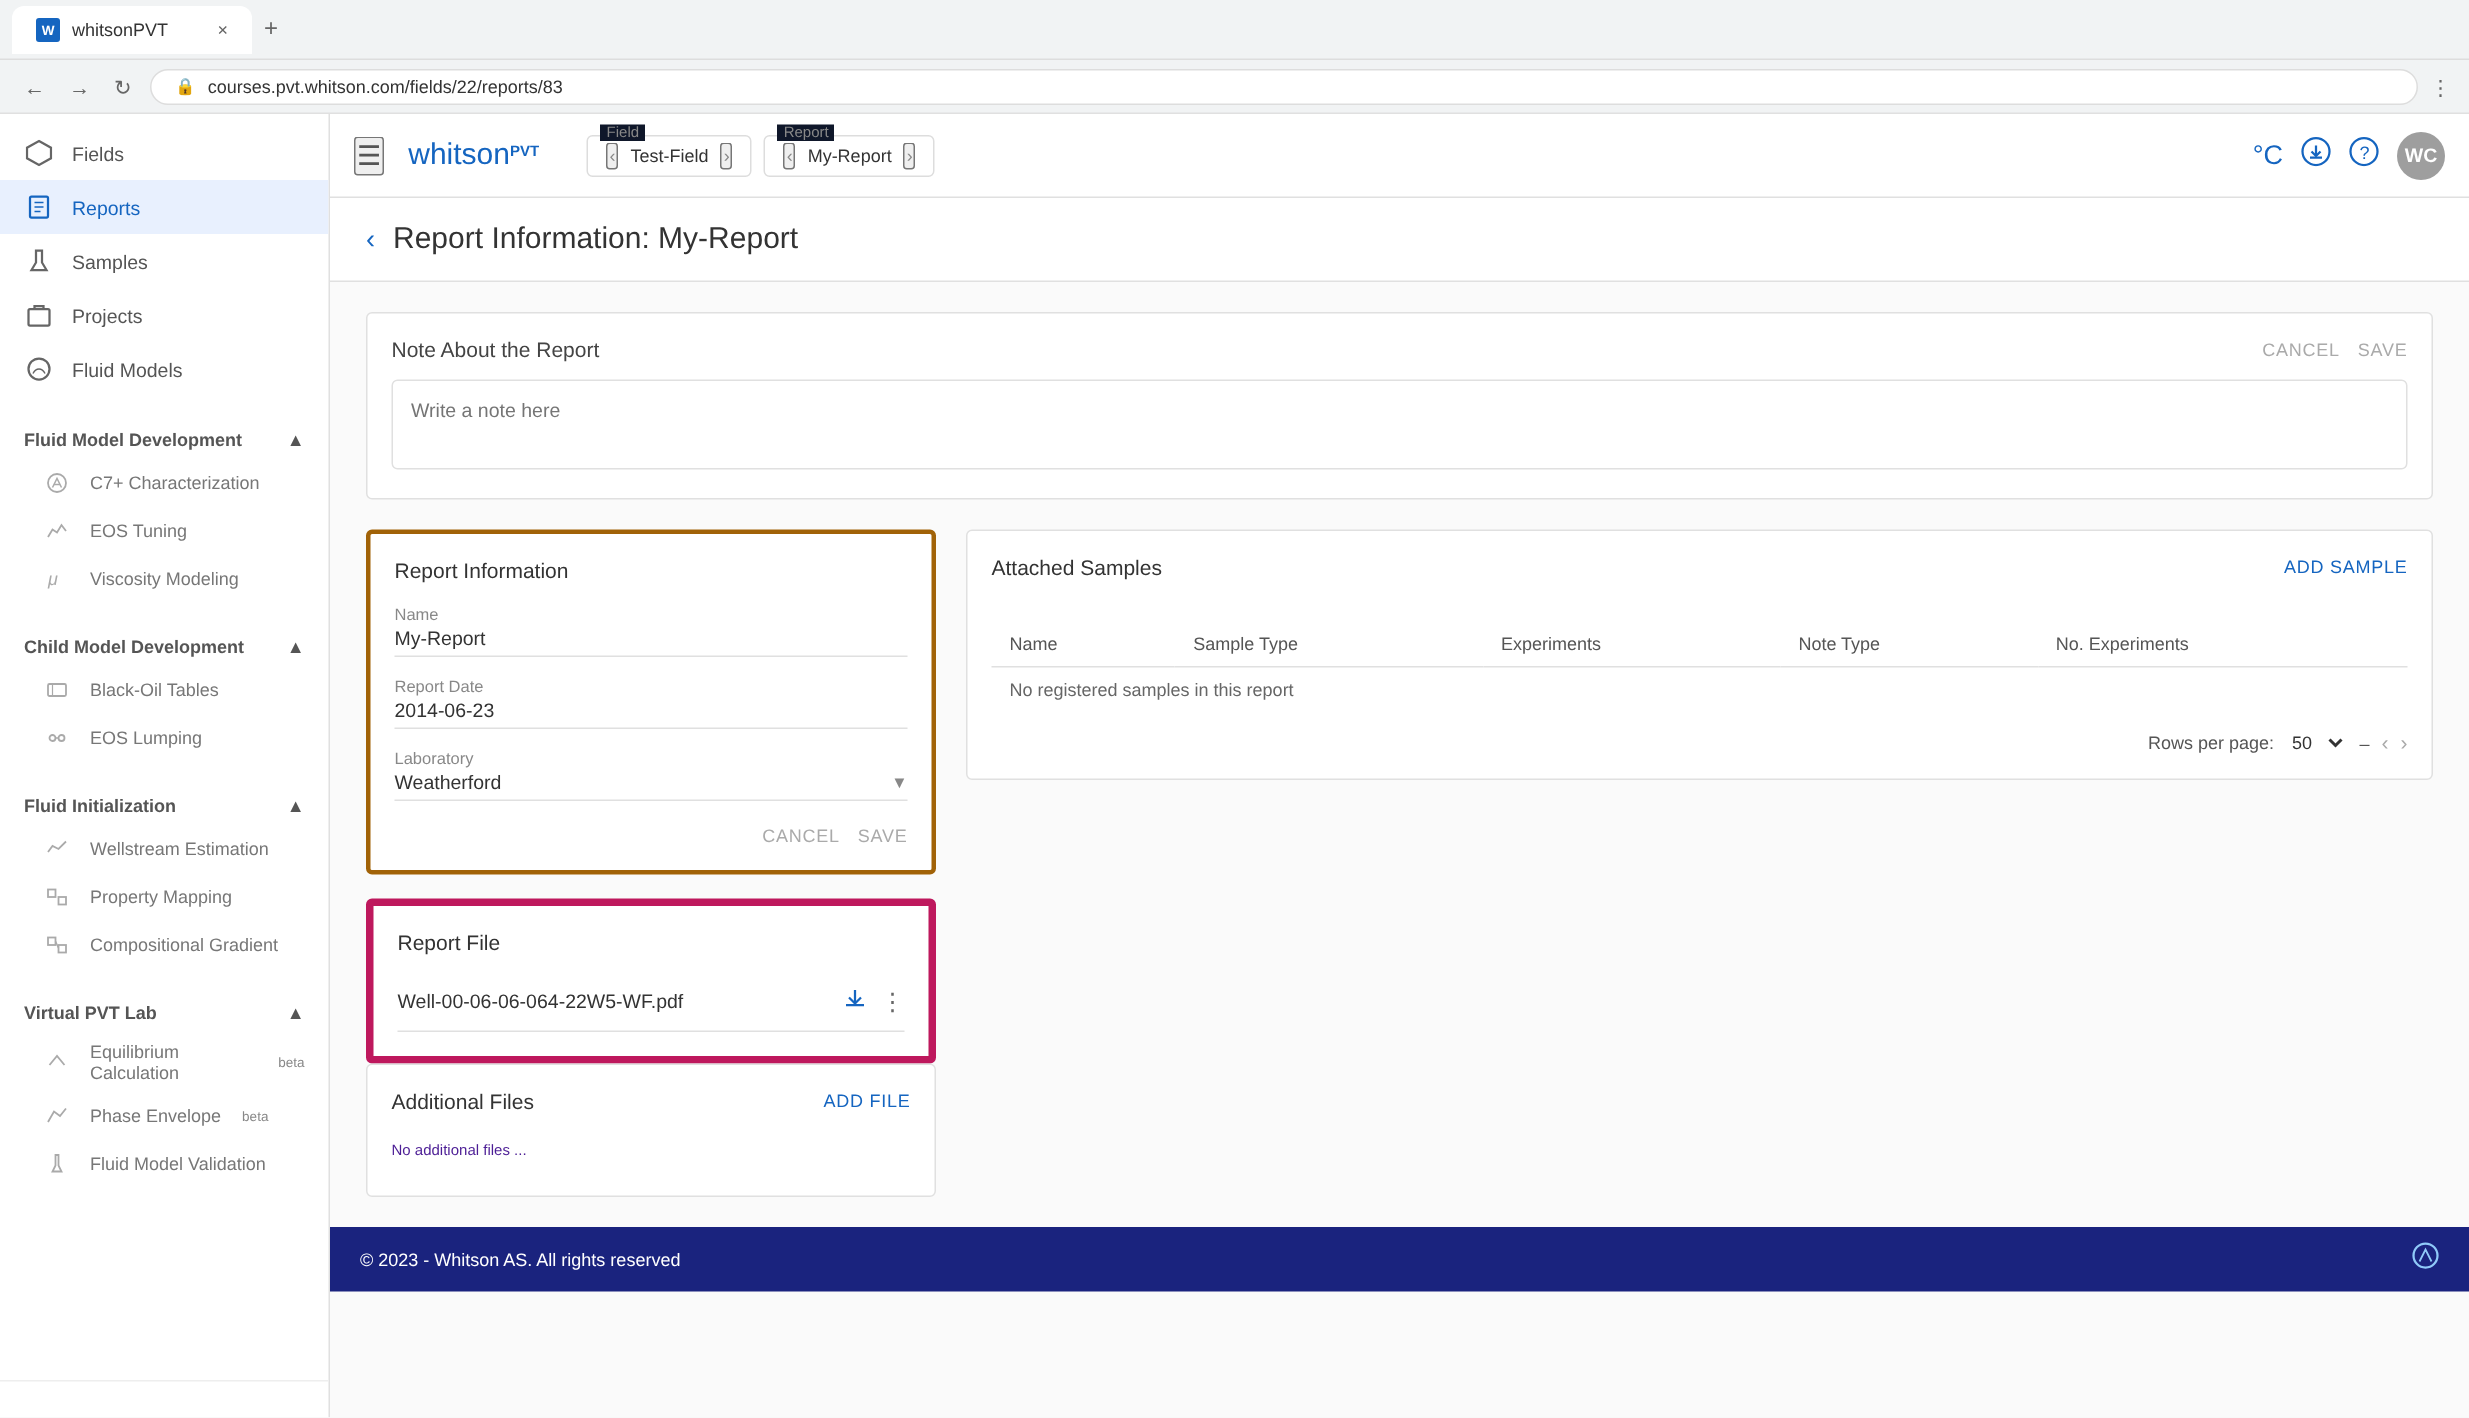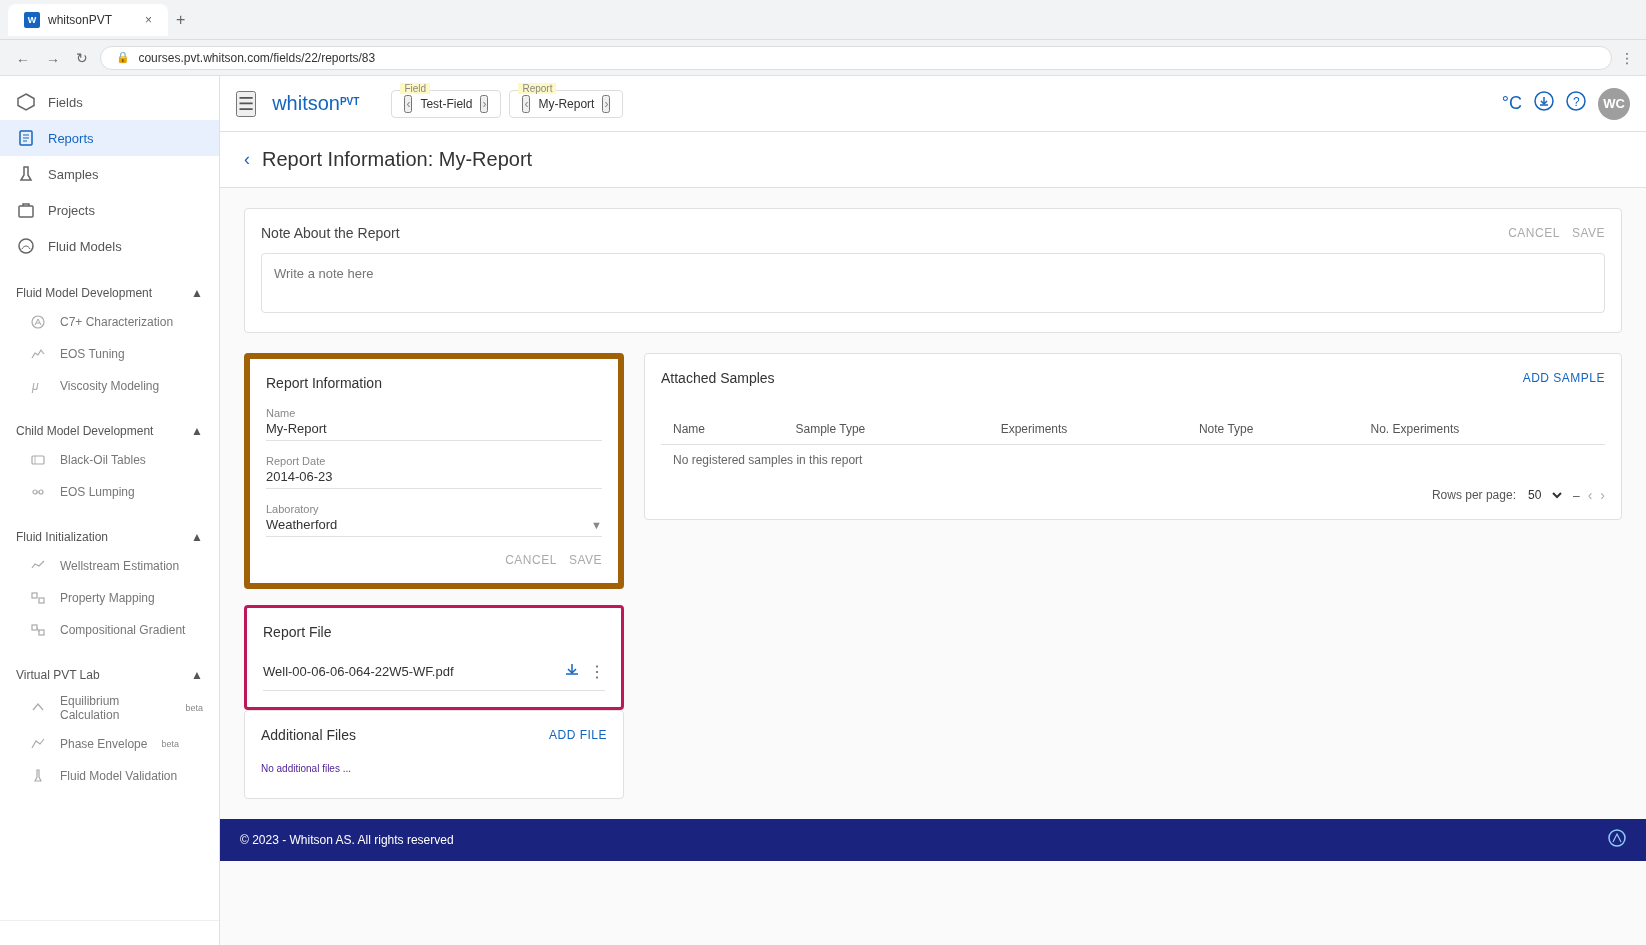--- a/index.html
+++ b/index.html
@@ -24,32 +24,32 @@
     
     .app { display: flex; flex: 1; overflow: hidden; }
 
     
     .sidebar { width: 220px; background: #fff; border-right: 1px solid #e0e0e0; display: flex; flex-direction: column; overflow-y: auto; flex-shrink: 0; }
     .sidebar-nav-top { padding: 8px 0; }
     .sidebar-item { display: flex; align-items: center; gap: 12px; padding: 8px 16px; cursor: pointer; color: #555; font-size: 13px; }
     .sidebar-item.active { background: #e8f0fe; color: #1565c0; }
     .sidebar-item-icon { width: 20px; height: 20px; display: flex; align-items: center; justify-content: center; flex-shrink: 0; }
     .sidebar-section { padding: 8px 0; }
-    .sidebar-section-header { display: flex; align-items: center; justify-content: space-between; padding: 6px 16px; font-size: 12px; font-weight: 400; color: #555; cursor: pointer; }
+    .sidebar-section-header { display: flex; align-items: center; justify-content: space-between; padding: 6px 16px; font-size: 12px; font-weight: 700; color: #555; cursor: pointer; }
     .sidebar-child-item { display: flex; align-items: center; gap: 12px; padding: 6px 16px 6px 28px; cursor: pointer; color: #777; font-size: 12px; }
     .sidebar-footer { margin-top: auto; padding: 12px 16px; font-size: 11px; color: #999; border-top: 1px solid #eee; }
 
     
     .app-header { height: 56px; background: #fff; border-bottom: 1px solid #e0e0e0; display: flex; align-items: center; padding: 0 16px; gap: 16px; }
     .hamburger { color: #555; cursor: pointer; font-size: 18px; }
     .logo-text { font-size: 20px; color: #1565c0; font-weight: 300; }
     .logo-pvt { font-size: 10px; font-weight: 700; color: #1565c0; vertical-align: super; }
     .header-breadcrumb { display: flex; align-items: center; gap: 8px; margin-left: 16px; }
     .breadcrumb-item { border: 1px solid #ddd; border-radius: 4px; padding: 4px 12px; display: flex; align-items: center; gap: 8px; font-size: 12px; color: #333; position: relative; }
-    .breadcrumb-label { position: absolute; top: -8px; left: 8px; background: #fef9c3; padding: 0 4px; font-size: 10px; color: #888; }
+    .breadcrumb-label { position: absolute; top: -8px; left: 8px; background: #0f172a; padding: 0 4px; font-size: 10px; color: #888; }
     .breadcrumb-nav { color: #888; cursor: pointer; font-size: 12px; }
     .header-right { margin-left: auto; display: flex; align-items: center; gap: 12px; }
     .header-icon-btn { background: none; border: none; color: #1565c0; cursor: pointer; font-size: 18px; }
     .user-avatar { width: 32px; height: 32px; border-radius: 50%; background: #9e9e9e; display: flex; align-items: center; justify-content: center; color: #fff; font-size: 13px; font-weight: 600; }
 
     
     .main-content { flex: 1; overflow-y: auto; padding: 0; background: #fafafa; }
     .page-header { display: flex; align-items: center; gap: 12px; padding: 16px 24px; background: #fff; border-bottom: 1px solid #e0e0e0; }
     .back-btn { color: #1565c0; cursor: pointer; font-size: 18px; }
     .page-title { font-size: 20px; font-weight: 400; color: #333; }
@@ -63,21 +63,21 @@
     .note-actions { display: flex; gap: 12px; }
     .note-btn { background: none; border: none; font-size: 12px; color: #aaa; cursor: pointer; letter-spacing: 0.5px; }
     .note-textarea { width: 100%; border: 1px solid #e0e0e0; border-radius: 4px; padding: 12px; font-size: 13px; color: #aaa; min-height: 60px; resize: none; outline: none; font-family: inherit; }
 
     
     .two-col { display: flex; gap: 20px; }
     .left-col { flex: 0 0 380px; }
     .right-col { flex: 1; }
 
     
-    .info-card { background: #fff; border: 6px solid #a16207; border-radius: 4px; padding: 16px; }
+    .info-card { background: #fff; border: 3px solid #a16207; border-radius: 4px; padding: 16px; }
     .info-card-title { font-size: 14px; font-weight: 500; color: #333; margin-bottom: 16px; }
     .field-group { margin-bottom: 14px; }
     .field-label { font-size: 11px; color: #888; margin-bottom: 2px; }
     .field-value { font-size: 13px; color: #333; padding-bottom: 4px; border-bottom: 1px solid #e0e0e0; }
     .field-select { display: flex; align-items: center; justify-content: space-between; padding-bottom: 4px; border-bottom: 1px solid #e0e0e0; }
     .card-actions { display: flex; justify-content: flex-end; gap: 12px; margin-top: 16px; }
     .card-btn { background: none; border: none; font-size: 12px; color: #aaa; cursor: pointer; letter-spacing: 0.5px; }
 
     
     .samples-card { background: #fff; border: 1px solid #e0e0e0; border-radius: 4px; padding: 16px; }
@@ -87,21 +87,21 @@
     .samples-table { width: 100%; border-collapse: collapse; }
     .samples-table th { font-size: 12px; color: #555; font-weight: 500; text-align: left; padding: 8px 12px; border-bottom: 1px solid #e0e0e0; }
     .samples-table td { font-size: 12px; padding: 8px 12px; color: #666; }
     .no-data { text-align: left; color: #aaa; font-size: 13px; padding: 20px; margin-top: 28px; }
     .pagination { display: flex; align-items: flex-end; justify-content: flex-end; gap: 8px; margin-top: 12px; font-size: 12px; color: #555; }
     .rows-per-page { display: flex; align-items: center; gap: 8px; }
     .rows-select { border: none; font-size: 12px; color: #333; background: transparent; cursor: pointer; }
     .page-nav { background: none; border: none; color: #aaa; cursor: pointer; font-size: 14px; }
 
     
-    .file-card { background: #fff; border: 3px solid #be185d; border-radius: 4px; padding: 16px; }
+    .file-card { background: #fff; border: 5px solid #be185d; border-radius: 4px; padding: 16px; }
     .file-card-title { font-size: 14px; font-weight: 500; color: #333; margin-bottom: 12px; }
     .file-item { display: flex; align-items: center; padding: 8px 0; border-bottom: 1px solid #e0e0e0; }
     .file-name { flex: 1; font-size: 13px; color: #333; }
     .file-actions { display: flex; gap: 8px; }
     .file-action-btn { background: none; border: none; color: #1565c0; cursor: pointer; font-size: 16px; }
     .file-menu-btn { background: none; border: none; color: #666; cursor: pointer; font-size: 16px; }
 
     
     .additional-card { background: #fff; border: 1px solid #e0e0e0; border-radius: 4px; padding: 16px; }
     .additional-card-header { display: flex; align-items: center; justify-content: space-between; margin-bottom: 12px; }

